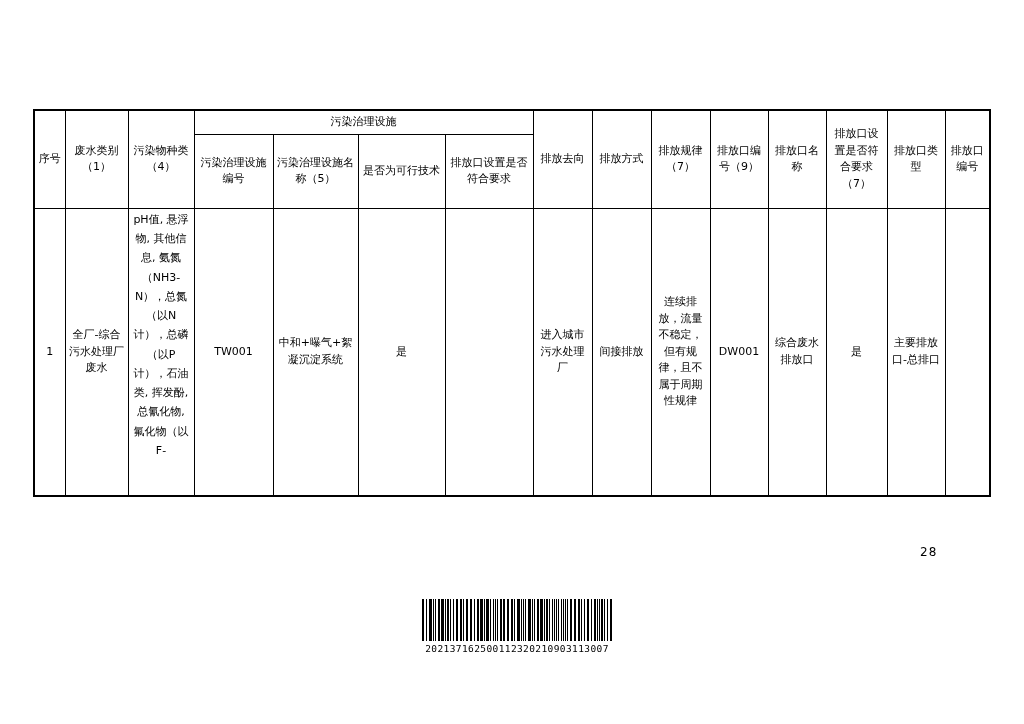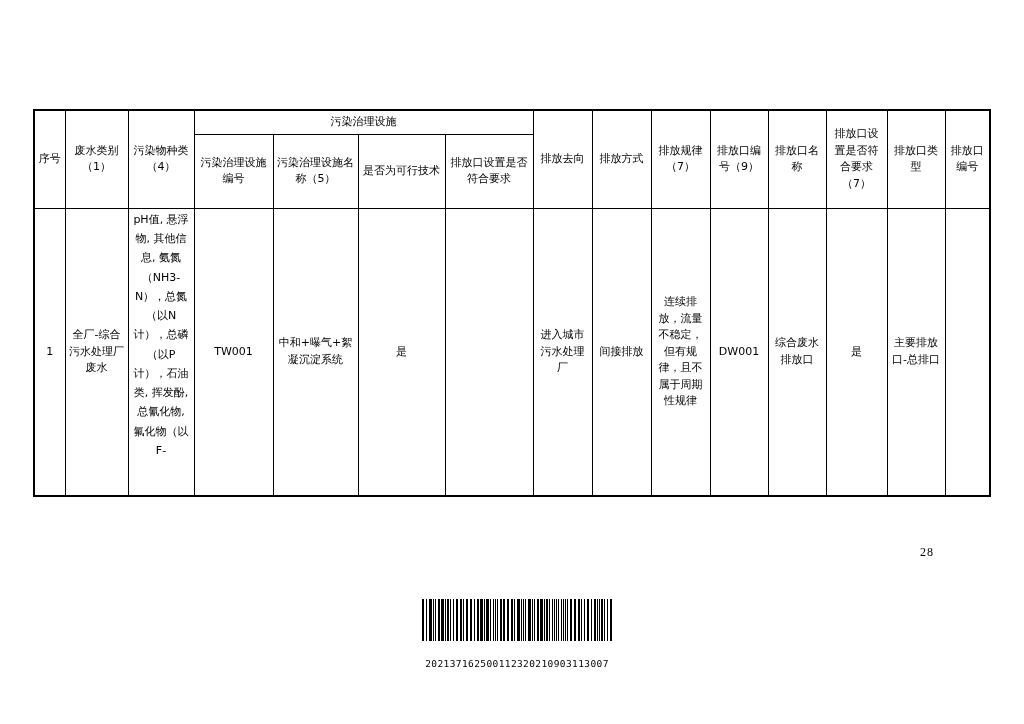--- a/index.html
+++ b/index.html
@@ -46,39 +46,38 @@
   td.top-clip .clipbox {
     height: 284px;
     overflow: hidden;
     line-height: 1.75;
   }
   .pageno {
     position: absolute;
     left: 920px; top: 545px;
     font-size: 12px;
     letter-spacing: 1px;
-    font-family: Liberation Serif, serif;
   }
   .barcode-wrap {
     position: absolute;
     left: 417px; top: 599px;
     width: 200px;
     text-align: center;
   }
   .bars {
     display: flex;
     align-items: stretch;
     justify-content: center;
     height: 42px;
   }
   .bar { background: #000; height: 100%; flex: none; }
   .barcode-text {
     font-family: "DejaVu Sans Mono", monospace;
     font-size: 9.5px;
-    margin-top: 17px;
+    margin-top: 2px;
     white-space: nowrap;
     letter-spacing: 0.4px;
   }
 </style>
 </head>
 <body>
 
 <div class="page">
 
   <table class="permit">

